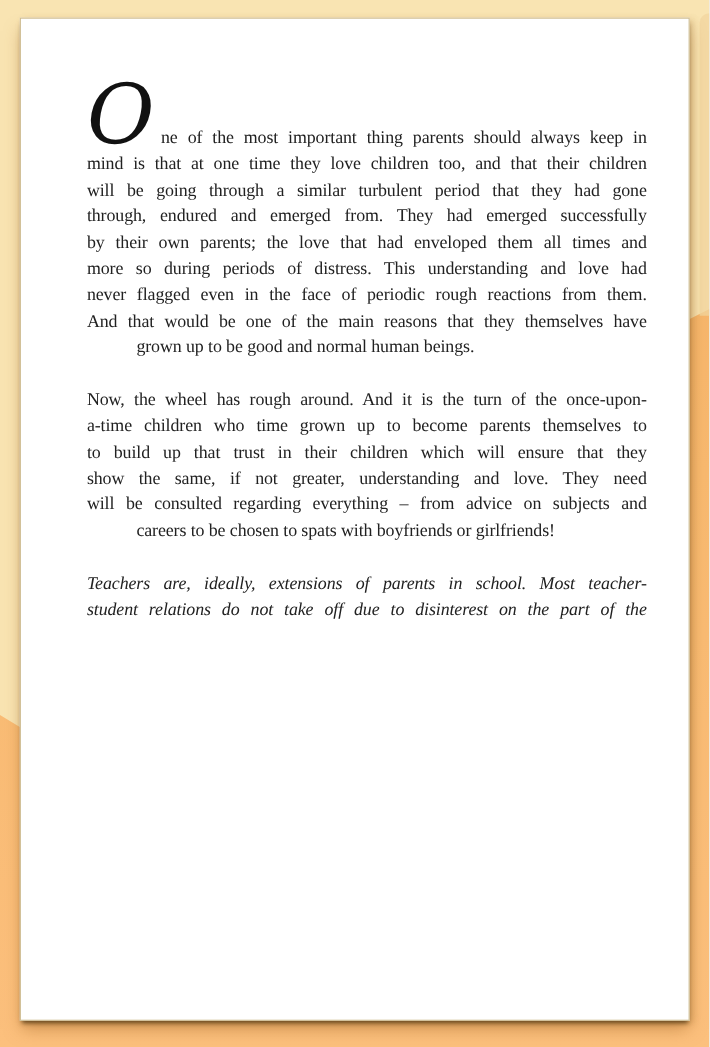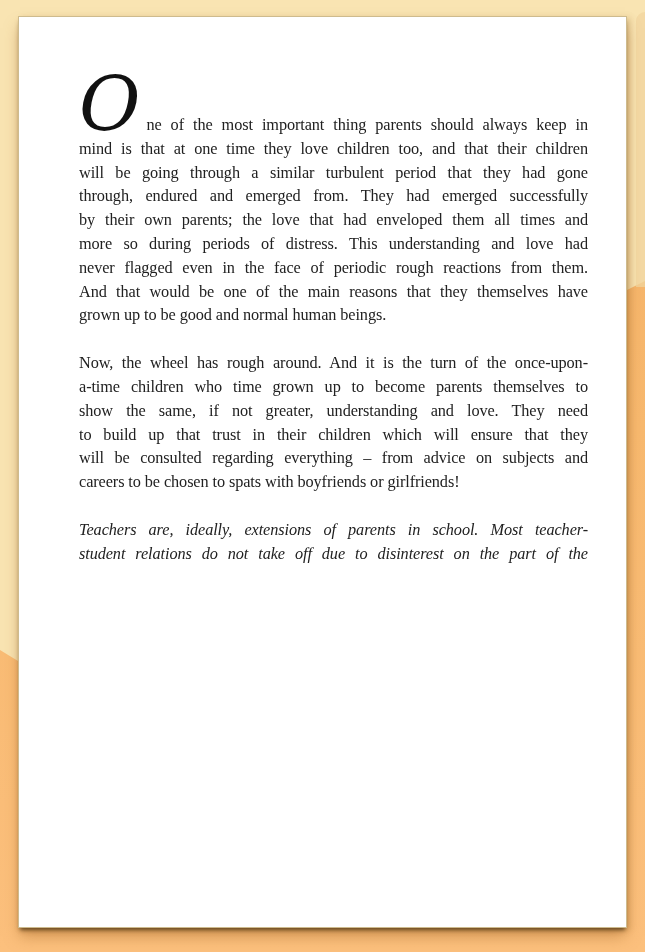--- a/index.html
+++ b/index.html
@@ -54,21 +54,21 @@
   .para { margin: 0 0 24px 0; }
   .para:last-child { margin-bottom: 0; font-style: italic; }
   .line {
     font-size: 16.3px;
     line-height: 23.8px;
     text-align: justify;
     text-align-last: justify;
     white-space: normal;
     letter-spacing: -0.1px;
   }
-  .line.last-left { text-align-last: left; }
+  .line.last-left { text-align-last: left; margin-left: 45px; }
   .dropcap {
     font-family: "DejaVu Serif", serif;
     font-style: italic;
     font-size: 75px;
     line-height: 0;
     color: #111111;
     padding-right: 6px;
   }
 </style>
 </head>
@@ -86,22 +86,22 @@
           <div class="line">through, endured and emerged from. They had emerged successfully</div>
           <div class="line">by their own parents; the love that had enveloped them all times and</div>
           <div class="line">more so during periods of distress. This understanding and love had</div>
           <div class="line">never flagged even in the face of periodic rough reactions from them.</div>
           <div class="line">And that would be one of the main reasons that they themselves have</div>
           <div class="line last-left">grown up to be good and normal human beings.</div>
         </div>
         <div class="para">
           <div class="line">Now, the wheel has rough around. And it is the turn of the once-upon-</div>
           <div class="line">a-time children who time grown up to become parents themselves to</div>
+          <div class="line">to build up that trust in their children which will ensure that they</div>
           <div class="line">show the same, if not greater, understanding and love. They need</div>
-          <div class="line">to build up that trust in their children which will ensure that they</div>
           <div class="line">will be consulted regarding everything – from advice on subjects and</div>
           <div class="line last-left">careers to be chosen to spats with boyfriends or girlfriends!</div>
         </div>
         <div class="para">
           <div class="line">Teachers are, ideally, extensions of parents in school. Most teacher-</div>
           <div class="line">student relations do not take off due to disinterest on the part of the</div>
         </div>
       </div>
   </div>
 </div>

